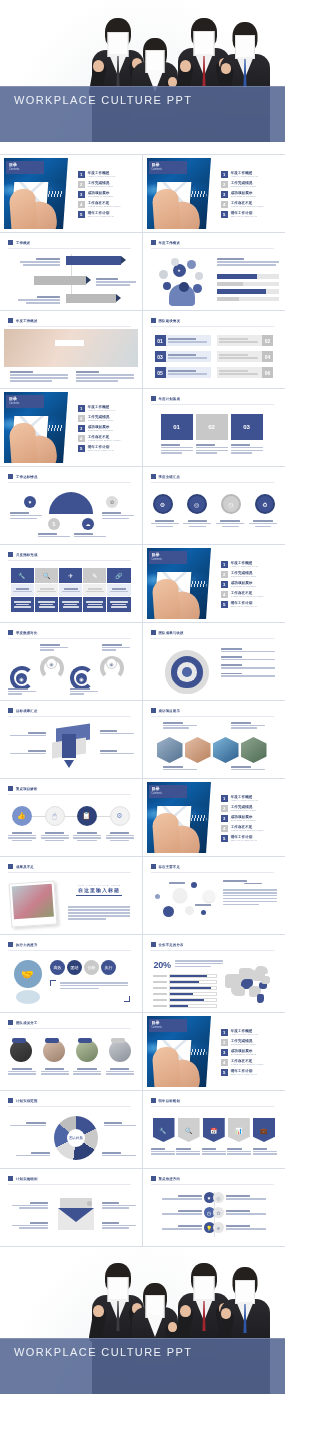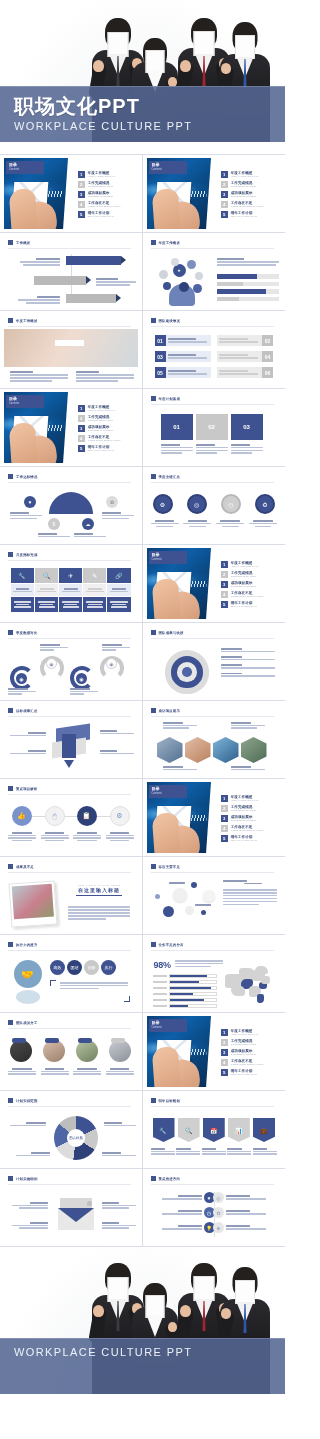--- a/index.html
+++ b/index.html
@@ -164,21 +164,20 @@
         <div class="facecard" style="top:13px;width:20px;height:24px;"></div>
         <div class="shirt" style="top:35px;width:17px;height:21px;"></div>
         <div class="tie" style="top:37px;width:7px;height:29px;background:#2f57a8;"></div>
         <div class="arm" style="left:0px;top:45px;width:12px;height:30px;transform:rotate(10deg);"></div>
         <div class="fist" style="left:1px;top:41px;width:10px;height:11px;"></div>
       </div>
     </div>
 
     <div class="hero-band">
       <div class="inner">
-        <div class="hero-title">职场文化PPT</div>
         <div class="hero-sub">WORKPLACE CULTURE PPT</div>
       </div>
     </div>
     <div class="hero-rule"></div>
   </div>
 
   <div class="grid">
 
     <div class="thumb">
       <div class="slide">
@@ -1032,21 +1031,21 @@
       </div>
     </div>
 
     <div class="thumb">
       <div class="slide">
         <div class="s-title">
             <span class="s-sq"></span>
             <span class="s-txt">业务不足的分布</span>
           </div>
         <div class="s-underline"></div>
-        <div class="stat" style="position:absolute;left:7px;top:22px;">98%</div>
+        <div class="stat" style="position:absolute;left:7px;top:22px;">20%</div>
         <div class="col" style="position:absolute;left:28px;top:22px;width:48px;gap:1.2px;">
             <div class="bar" style="width:100%"></div>
             <div class="bar" style="width:100%"></div>
             <div class="bar" style="width:76%"></div>
           </div>
         <div class="col" style="position:absolute;left:6px;top:36px;width:64px;gap:2px;">
           <div class="flexc" style="gap:2px;">
               <div class="bar g" style="width:14px;height:2.4px;"></div>
               <div style="flex:1;height:4px;border:.5px solid #dcdcdc;">
                 <div style="width:82%;height:100%;background:#3e5291;"></div>

